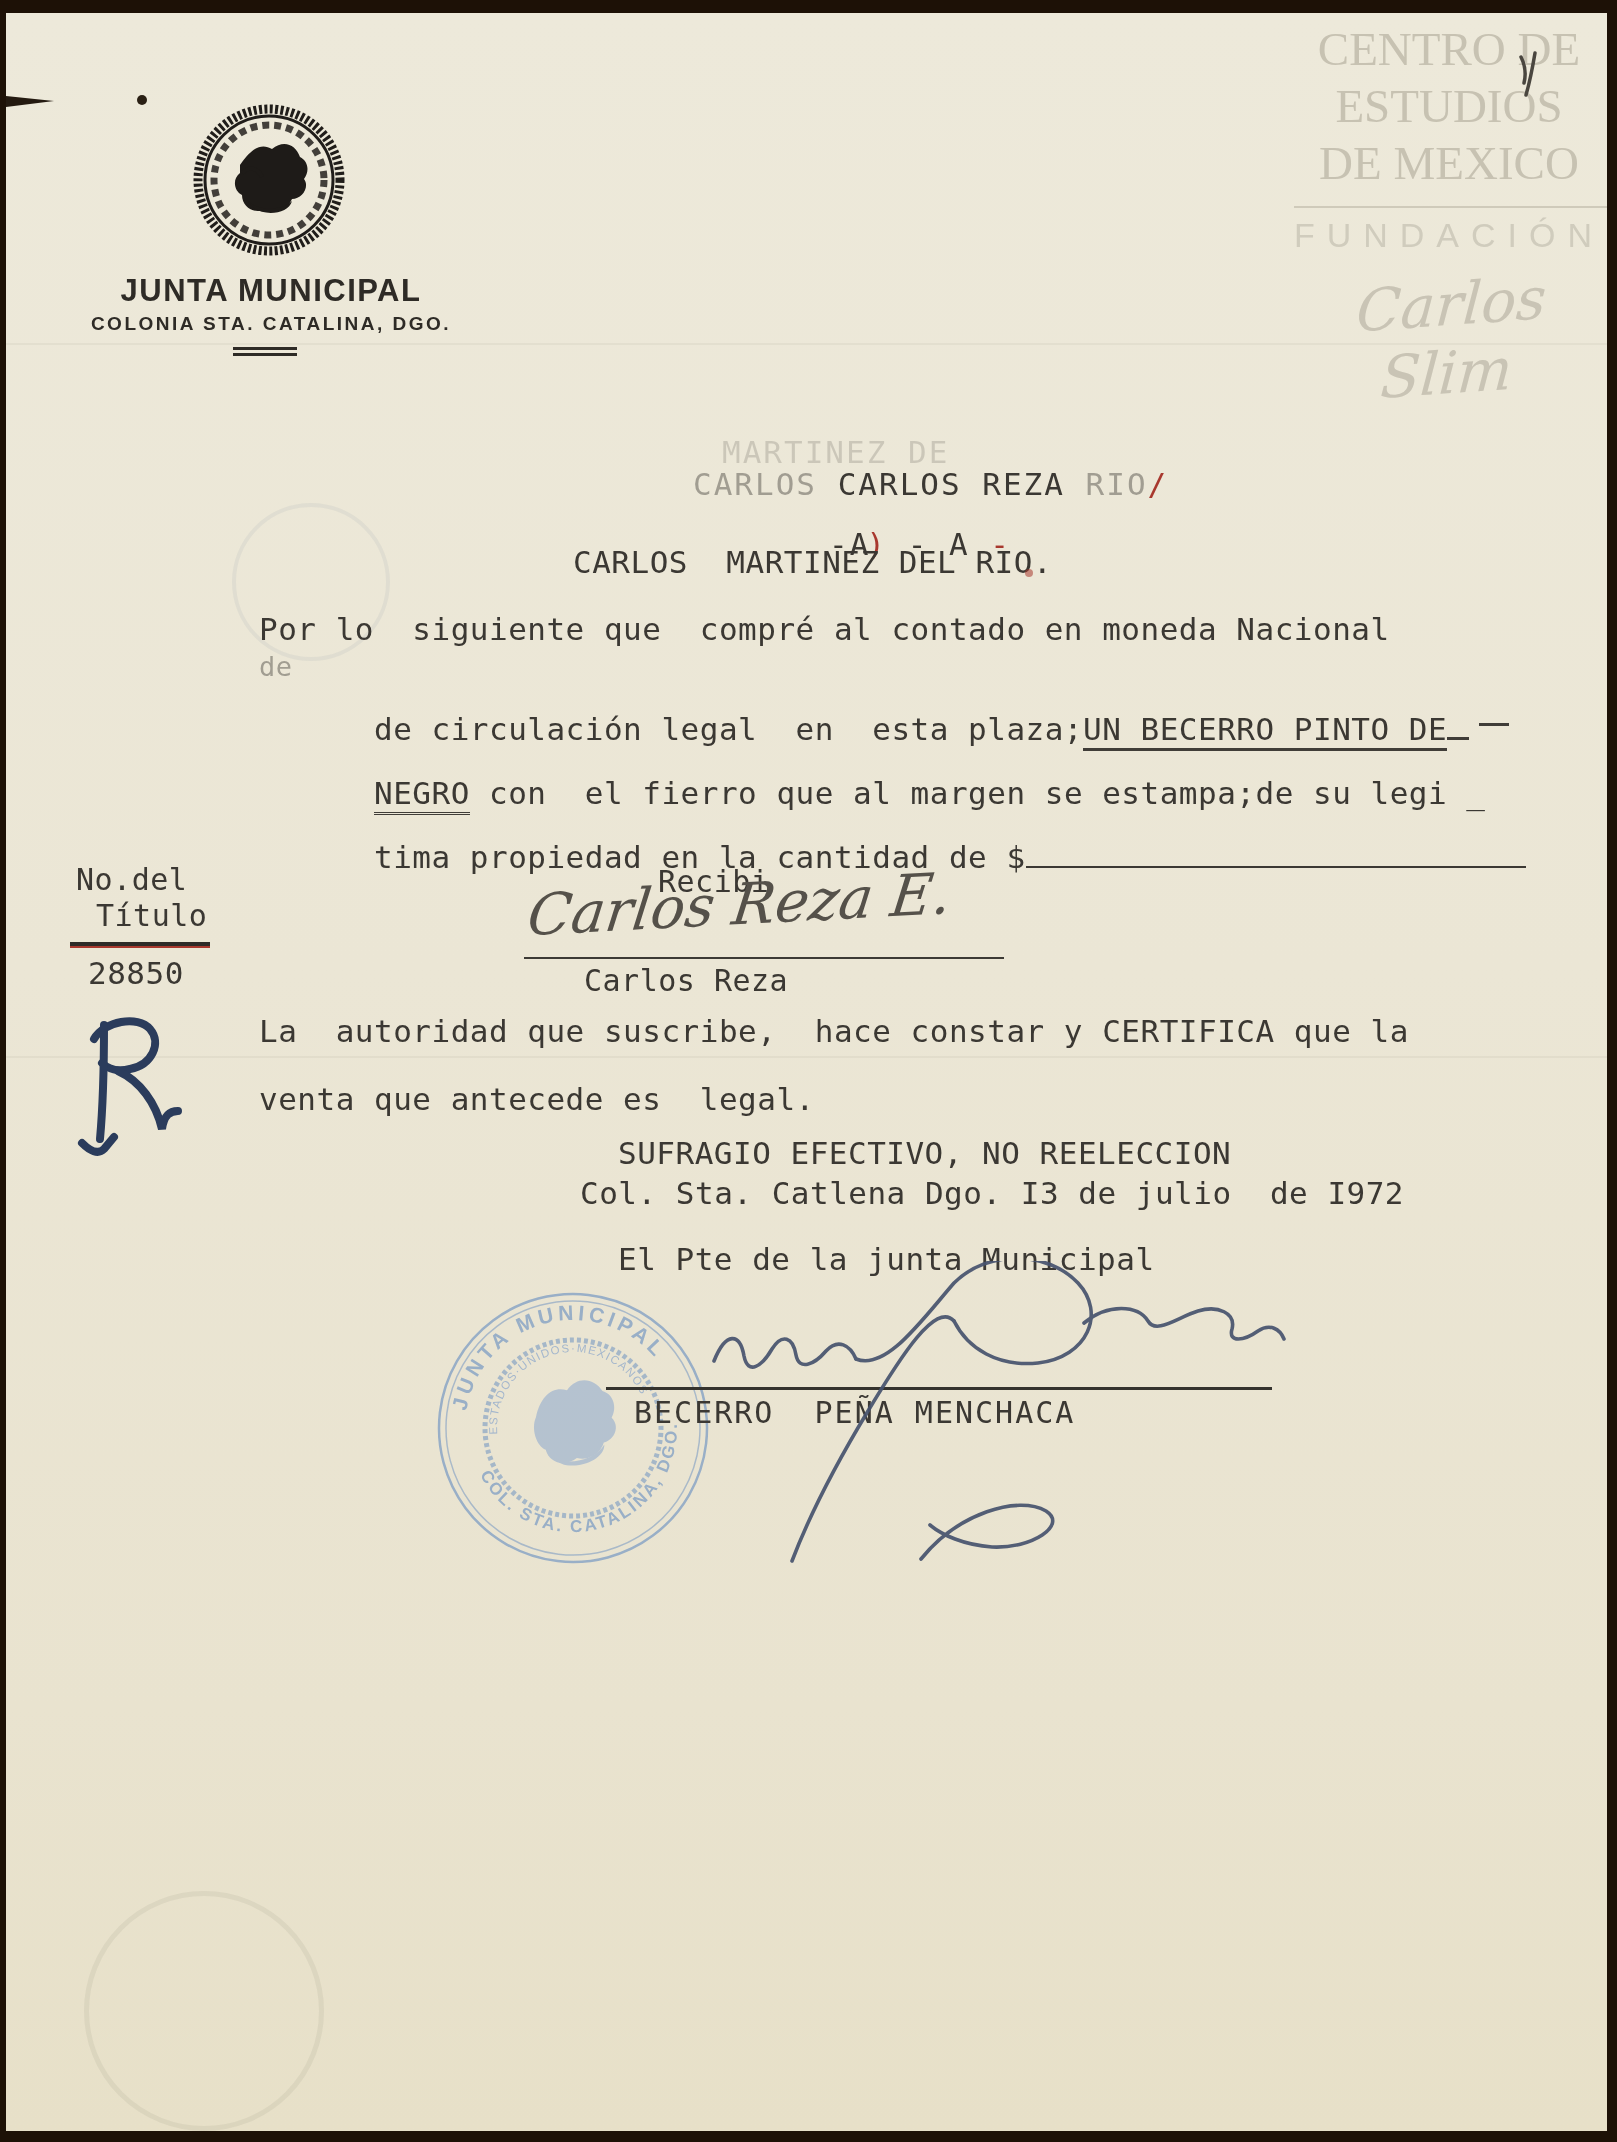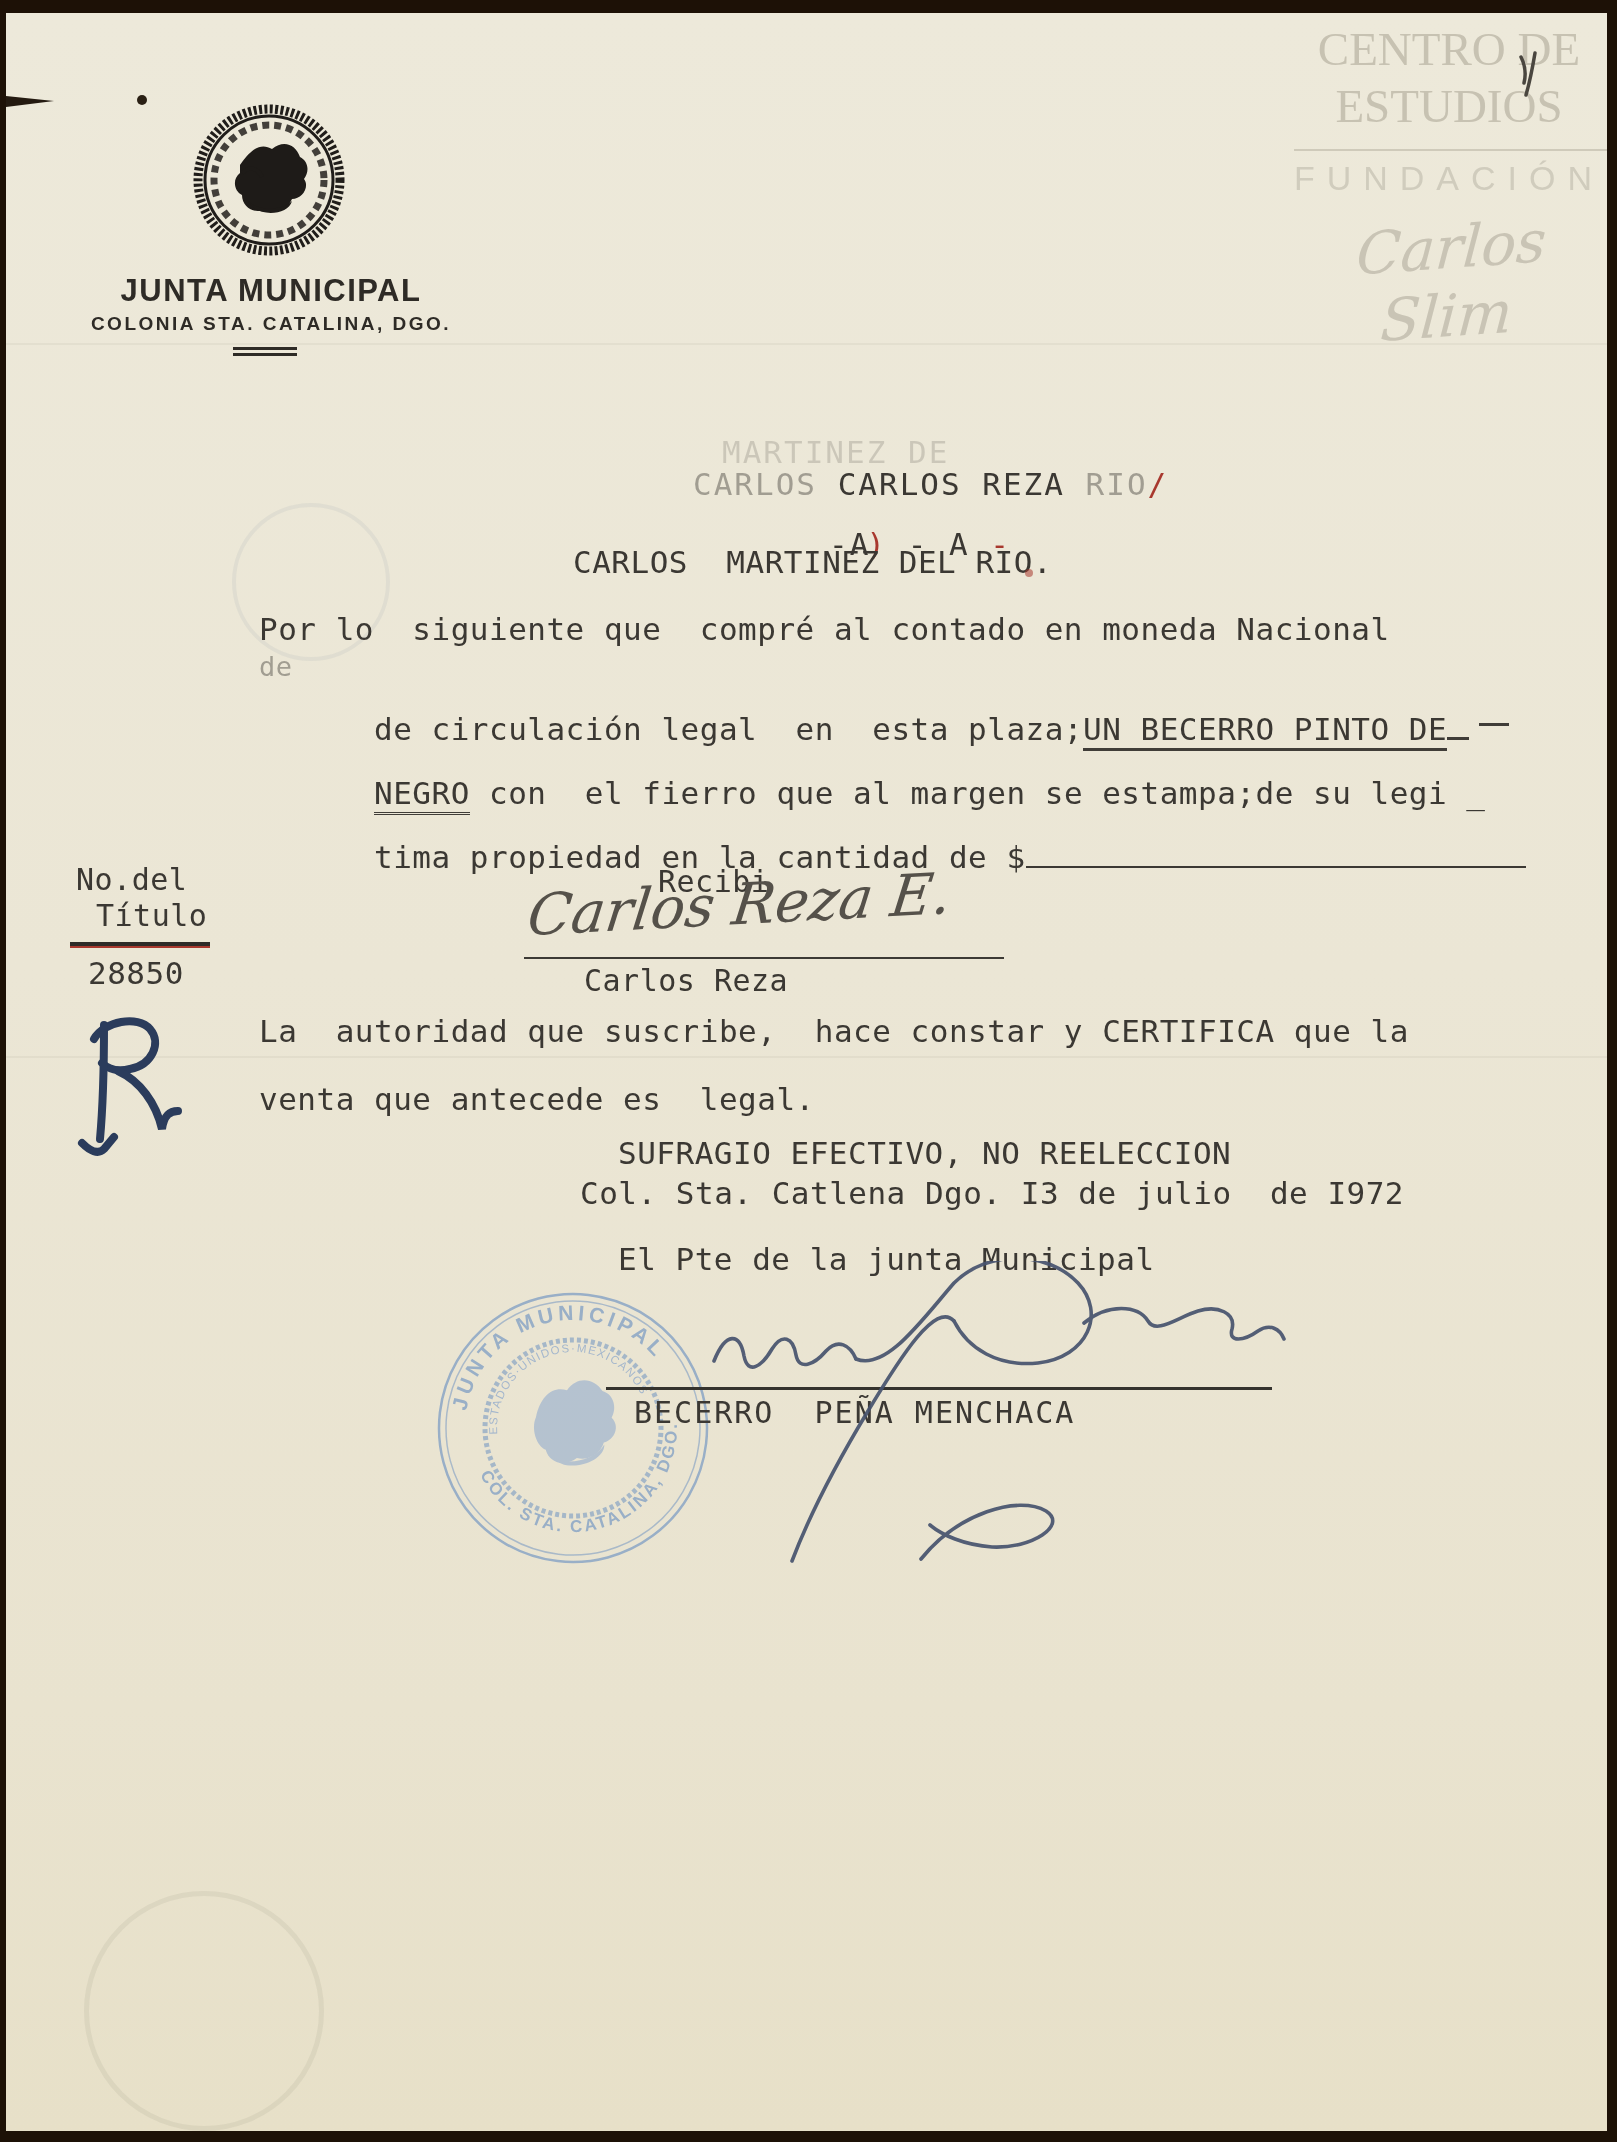--- a/index.html
+++ b/index.html
@@ -47,20 +47,21 @@
       <path fill="none" stroke="#1e1b18" stroke-width="4" d="M50 70 C58 62 66 66 70 74"></path>
     </svg>
 
     <div class="abs letterhead" style="left:85px;top:260px;width:360px;font-size:31px;font-weight:bold;letter-spacing:1.5px;">JUNTA MUNICIPAL</div>
     <div class="abs letterhead" style="left:75px;top:300px;width:380px;font-size:19px;font-weight:bold;letter-spacing:2.5px;">COLONIA STA. CATALINA, DGO.</div>
     <div class="abs" style="left:227px;top:334px;width:64px;height:3px;background:#2e2b26;box-shadow:0 6px 0 #2e2b26;"></div>
 
     <div class="abs" style="left:1282px;top:8px;width:322px;">
       <div class="wm" style="font-size:47px;line-height:57px;">CENTRO DE</div>
       <div class="wm" style="font-size:47px;line-height:57px;">ESTUDIOS</div>
+      <div class="wm" style="font-size:47px;line-height:57px;">DE MEXICO</div>
       <div style="margin:14px 0 8px 6px;border-top:2px solid #cfcaba;width:314px;"></div>
       <div style="font-family:'Liberation Sans',sans-serif;color:#d0ccbd;font-size:34px;letter-spacing:12px;text-align:center;">FUNDACIÓN</div>
       <div style="font-family:'DejaVu Serif',serif;font-style:italic;color:#c9c4b5;font-size:58px;text-align:center;
                   transform:rotate(-4deg) skewX(-8deg);margin-top:16px;">Carlos Slim</div>
     </div>
 
     <svg class="abs" style="left:1505px;top:36px;" width="40" height="50" viewBox="0 0 40 50">
       <path d="M10 8 C14 16 15 26 13 34" stroke="#4a463f" stroke-width="3.5" fill="none" stroke-linecap="round"></path>
       <path d="M24 4 C22 16 19 32 15 46" stroke="#4a463f" stroke-width="3.5" fill="none" stroke-linecap="round"></path>
     </svg>

